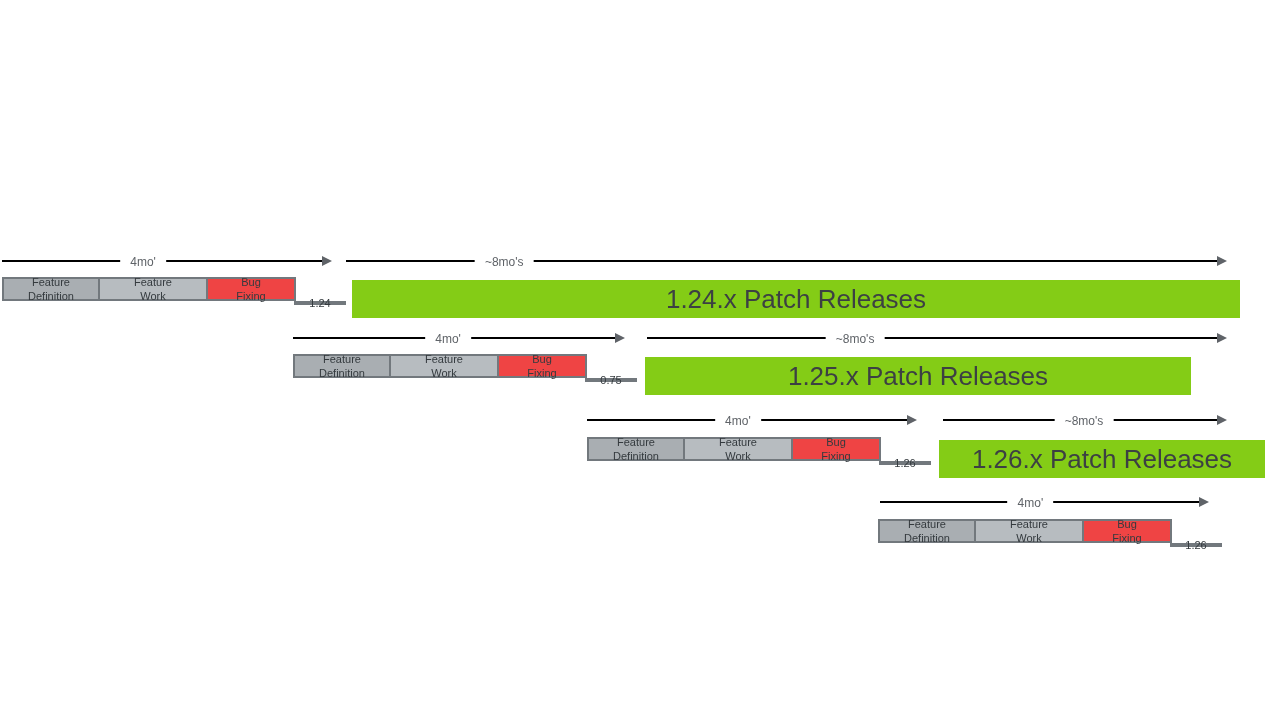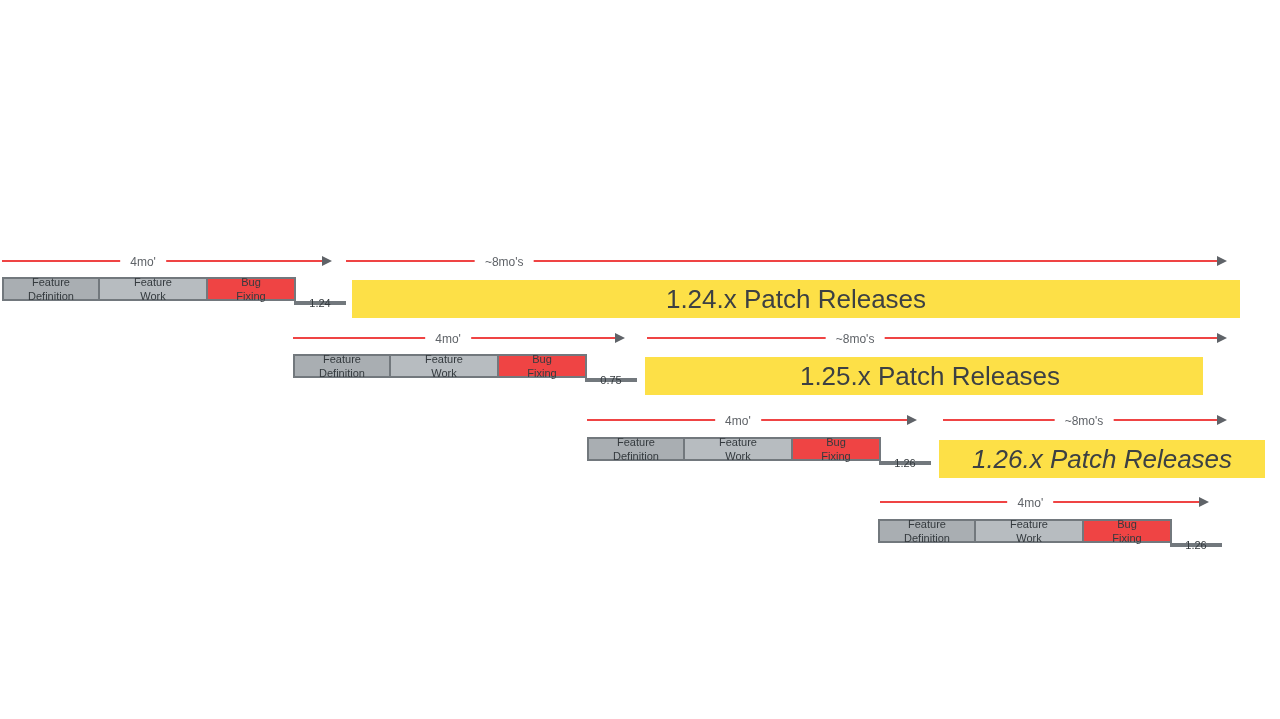--- a/index.html
+++ b/index.html
@@ -3,21 +3,21 @@
 <meta charset="utf-8">
 <style>
   html,body{margin:0;padding:0;}
   body{
     width:1280px;height:719px;background:#ffffff;position:relative;
     font-family:"Liberation Sans", sans-serif;overflow:hidden;
   }
   .canvas{position:absolute;left:0;top:0;width:1280px;height:719px;}
 
   
-  .arrow{position:absolute;height:0;border-top:2px solid #ef4444;}
+  .arrow{position:absolute;height:0;border-top:2px solid #000000;}
   .arrow .head{
     position:absolute;right:-2px;top:-6px;width:0;height:0;
     border-left:10px solid #5f6368;border-top:5px solid transparent;border-bottom:5px solid transparent;
   }
   .arrow .lbl{
     position:absolute;top:0;transform:translate(-50%,-50%);
     background:#ffffff;padding:0 10px;font-size:12px;color:#5f6368;white-space:nowrap;
   }
 
   
@@ -28,42 +28,42 @@
     font-size:11px;line-height:1.3;color:#343a3e;white-space:pre-line;
   }
   .pbox + .pbox{margin-left:-2px;}
   .w-def {width:98px;background:#a9aeb2;}
   .w-work{width:110px;background:#b7bcc0;}
   .w-bug {width:90px;background:#ef4444;}
   .w-ver {width:52px;background:#e9ebec;white-space:nowrap;margin-top:24px;}
 
   
   .patchbar{
-    position:absolute;height:38px;background:#fde047;
+    position:absolute;height:38px;background:#84cc16;
     display:flex;align-items:center;justify-content:center;
     font-size:26px;color:#3c4043;white-space:nowrap;
   }
 
   
   .r1-dev   {left:2px;  top:260px; width:328px;}  .r1-dev .lbl{left:43%;}
   .r1-patch {left:346px;top:260px; width:879px;}  .r1-patch .lbl{left:18%;}
   .r1-boxes {left:2px;  top:277px;}
   .r1-bar   {left:352px;top:280px; width:888px;}
 
   
   .r2-dev   {left:293px;top:337px; width:330px;}  .r2-dev .lbl{left:47%;}
   .r2-patch {left:647px;top:337px; width:578px;}  .r2-patch .lbl{left:36%;}
   .r2-boxes {left:293px;top:354px;}
-  .r2-bar   {left:645px;top:357px; width:546px;padding-left:12px;}
+  .r2-bar   {left:645px;top:357px; width:546px;}
 
   
   .r3-dev   {left:587px;top:419px; width:328px;}  .r3-dev .lbl{left:46%;}
   .r3-patch {left:943px;top:419px; width:282px;}  .r3-patch .lbl{left:50%;}
   .r3-boxes {left:587px;top:437px;}
-  .r3-bar   {left:939px;top:440px; width:326px;font-style:italic;}
+  .r3-bar   {left:939px;top:440px; width:326px;}
 
   
   .r4-dev   {left:880px;top:501px; width:327px;}  .r4-dev .lbl{left:46%;}
   .r4-boxes {left:878px;top:519px;}
 </style>
 </head>
 <body>
 
 <div class="canvas">
 

